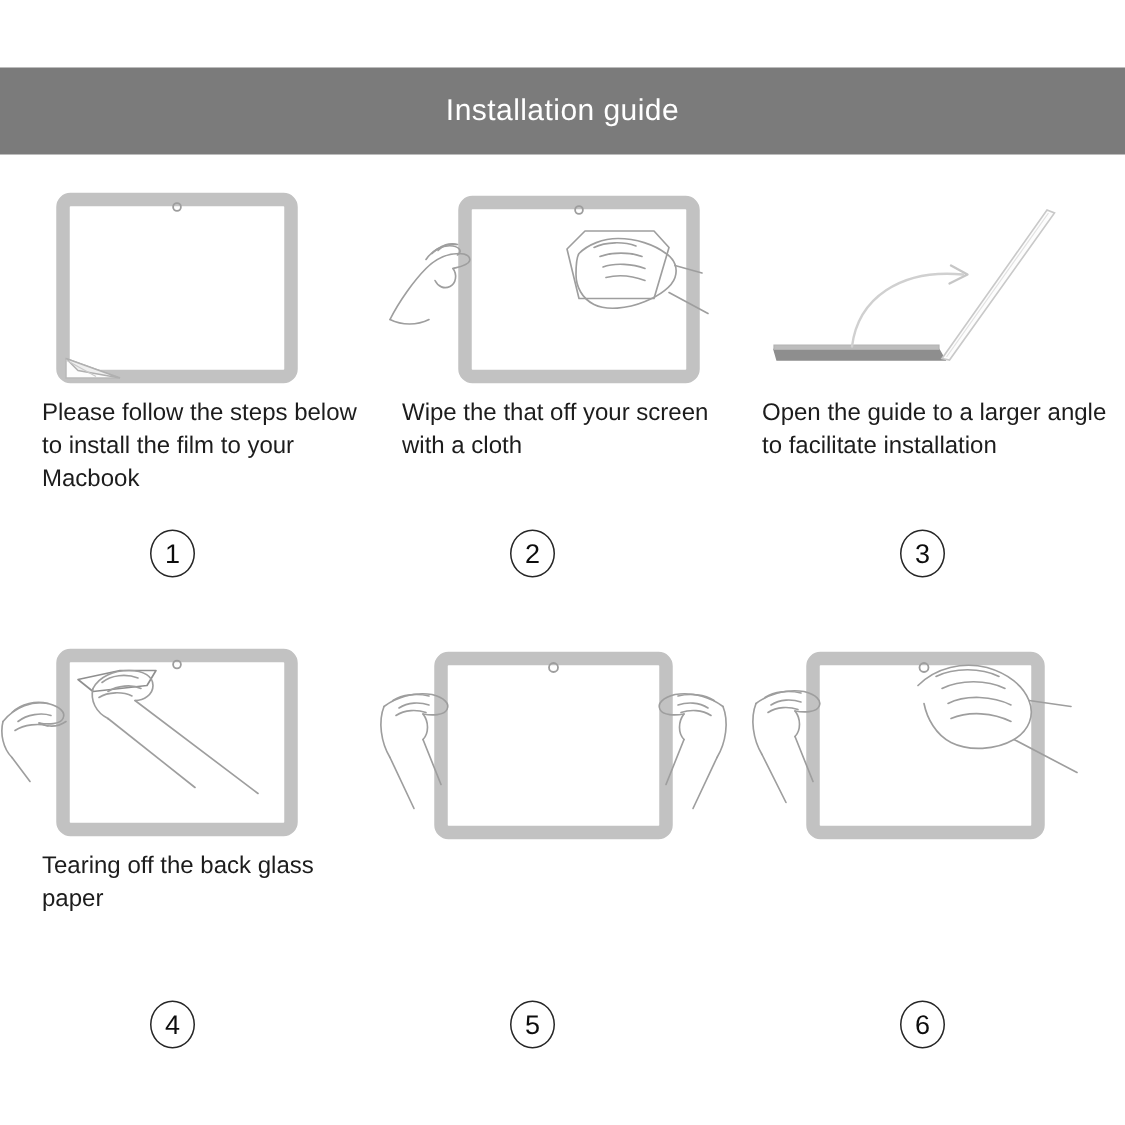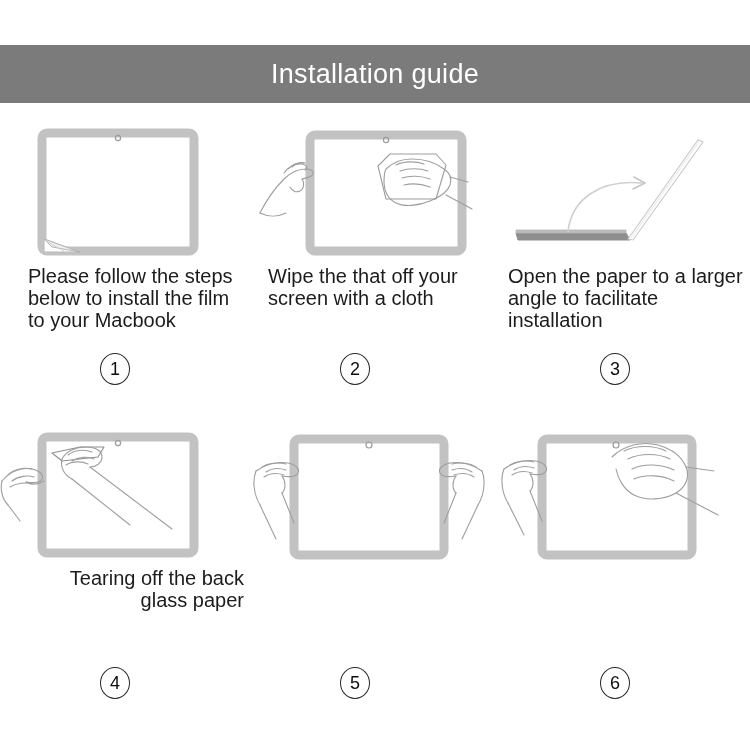--- a/index.html
+++ b/index.html
@@ -22,41 +22,41 @@
     top: 45px;
     width: 750px;
     height: 58px;
     background: #7b7b7b;
     display: flex;
     align-items: center;
     justify-content: center;
   }
   #header-title {
     color: #ffffff;
-    font-size: 27px;
+    font-size: 20px;
     font-weight: 400;
     letter-spacing: 0.3px;
     font-family: "Liberation Sans", sans-serif;
   }
 
   
   #steps-grid {
     position: absolute;
     left: 0;
     top: 103px;
     width: 750px;
     height: 647px;
   }
   .step-row {
     position: absolute;
     left: 0;
     width: 750px;
   }
   #step-row-1 { top: 0; height: 302px; }
-  #step-row-2 { top: 302px; height: 320px; text-align: right; }
+  #step-row-2 { top: 302px; height: 320px; }
 
   .step-cell {
     position: absolute;
     top: 0;
     height: 100%;
     box-sizing: border-box;
   }
   .step-cell.col-1 { left: 0px;   width: 250px; }
   .step-cell.col-2 { left: 250px; width: 250px; }
   .step-cell.col-3 { left: 500px; width: 250px; }
@@ -64,21 +64,21 @@
   .illus-box {
     position: relative;
     width: 250px;
     height: 140px;
     margin-top: 18px;
     overflow: visible;
   }
   .illus-box svg { display: block; overflow: visible; }
 
   .step-caption {
-    font-size: 20px;
+    font-size: 16px;
     line-height: 22px;
     color: #1c1c1c;
     padding-left: 14px;
     padding-right: 6px;
     margin-top: 4px;
     font-family: "Liberation Sans", sans-serif;
   }
   .col-1 .step-caption { padding-left: 28px; }
   .col-2 .step-caption { padding-left: 18px; }
   .col-3 .step-caption { padding-left: 8px; }
@@ -177,21 +177,21 @@
           <path d="M16 112 L126 112 L130 119 L18 119 Z" fill="#8e8e8e" stroke="#8e8e8e" stroke-width="1"></path>
           <path d="M16 109 L126 109 L126 112 L16 112 Z" fill="#bdbdbd" stroke="#b3b3b3" stroke-width="0.8"></path>
 
           <path d="M128 118 L198 19 L203 21 L133 119 Z" fill="#fdfdfd" stroke="#c9c9c9" stroke-width="1.1"></path>
           <path d="M131 117 L199 21" stroke="#e2e2e2" stroke-width="0.8" fill="none"></path>
 
           <path d="M68 110 C72 78 100 58 142 62" fill="none" stroke="#d0d0d0" stroke-width="1.6" stroke-linecap="round"></path>
           <path d="M134 56 L145 62 L133 68" fill="none" stroke="#c6c6c6" stroke-width="1.6" stroke-linecap="round" stroke-linejoin="round"></path>
         </svg>
       </div>
-      <div class="step-caption">Open the paper to a larger angle to facilitate installation</div>
+      <div class="step-caption">Open the guide to a larger angle to facilitate installation</div>
       <div class="step-badge" id="badge-3">3</div>
     </div>
   </div>
 
   <div class="step-row" id="step-row-2">
 
     <div class="step-cell col-1">
       <div class="illus-box">
         <svg width="250" height="140" viewBox="0 0 250 140" xmlns="http://www.w3.org/2000/svg">
           <rect x="42" y="14" width="152" height="116" rx="5" ry="5" fill="none" stroke="#c2c2c2" stroke-width="9"></rect>

